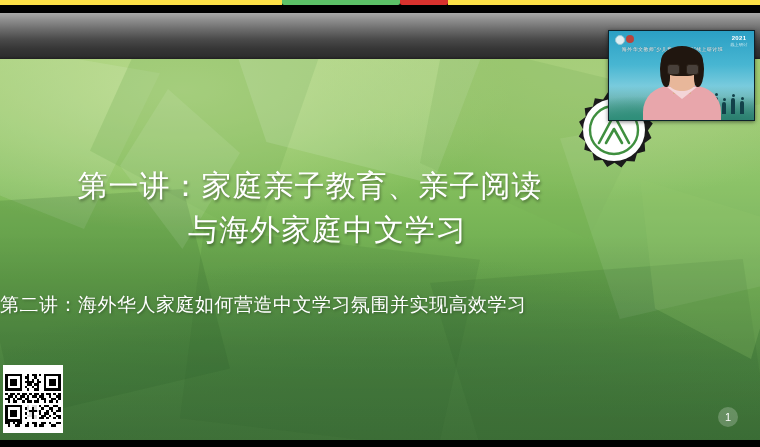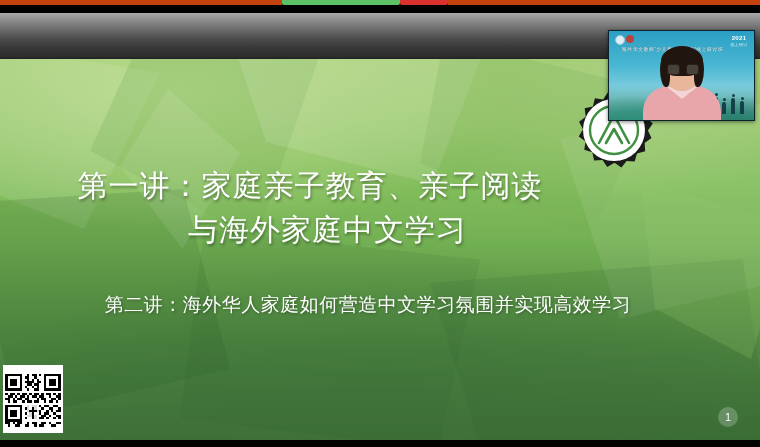--- a/index.html
+++ b/index.html
@@ -11,21 +11,21 @@
     width: 760px;
     height: 447px;
     overflow: hidden;
     font-family: "Liberation Sans", sans-serif;
   }
 
   #screen {
     position: relative;
     width: 760px;
     height: 447px;
-    background: #c2410c;
+    background: #fde047;
     overflow: hidden;
   }
 
   
   .progress-track {
     position: absolute;
     left: 282px;
     top: 0px;
     width: 166px;
     height: 5px;
@@ -145,21 +145,20 @@
     text-shadow: 1px 2px 3px rgba(0,0,0,0.38);
     white-space: nowrap;
   }
   .title-line-2 { padding-left: 35px; }
 
   .subtitle {
     position: absolute;
     left: 0;
     top: 233px;
     width: 736px;
-    text-align: center;
     color: #ffffff;
     font-size: 19px;
     line-height: 26px;
     letter-spacing: 0.5px;
     text-shadow: 1px 1px 3px rgba(0,0,0,0.35);
     white-space: nowrap;
   }
 
   
   .credit {

